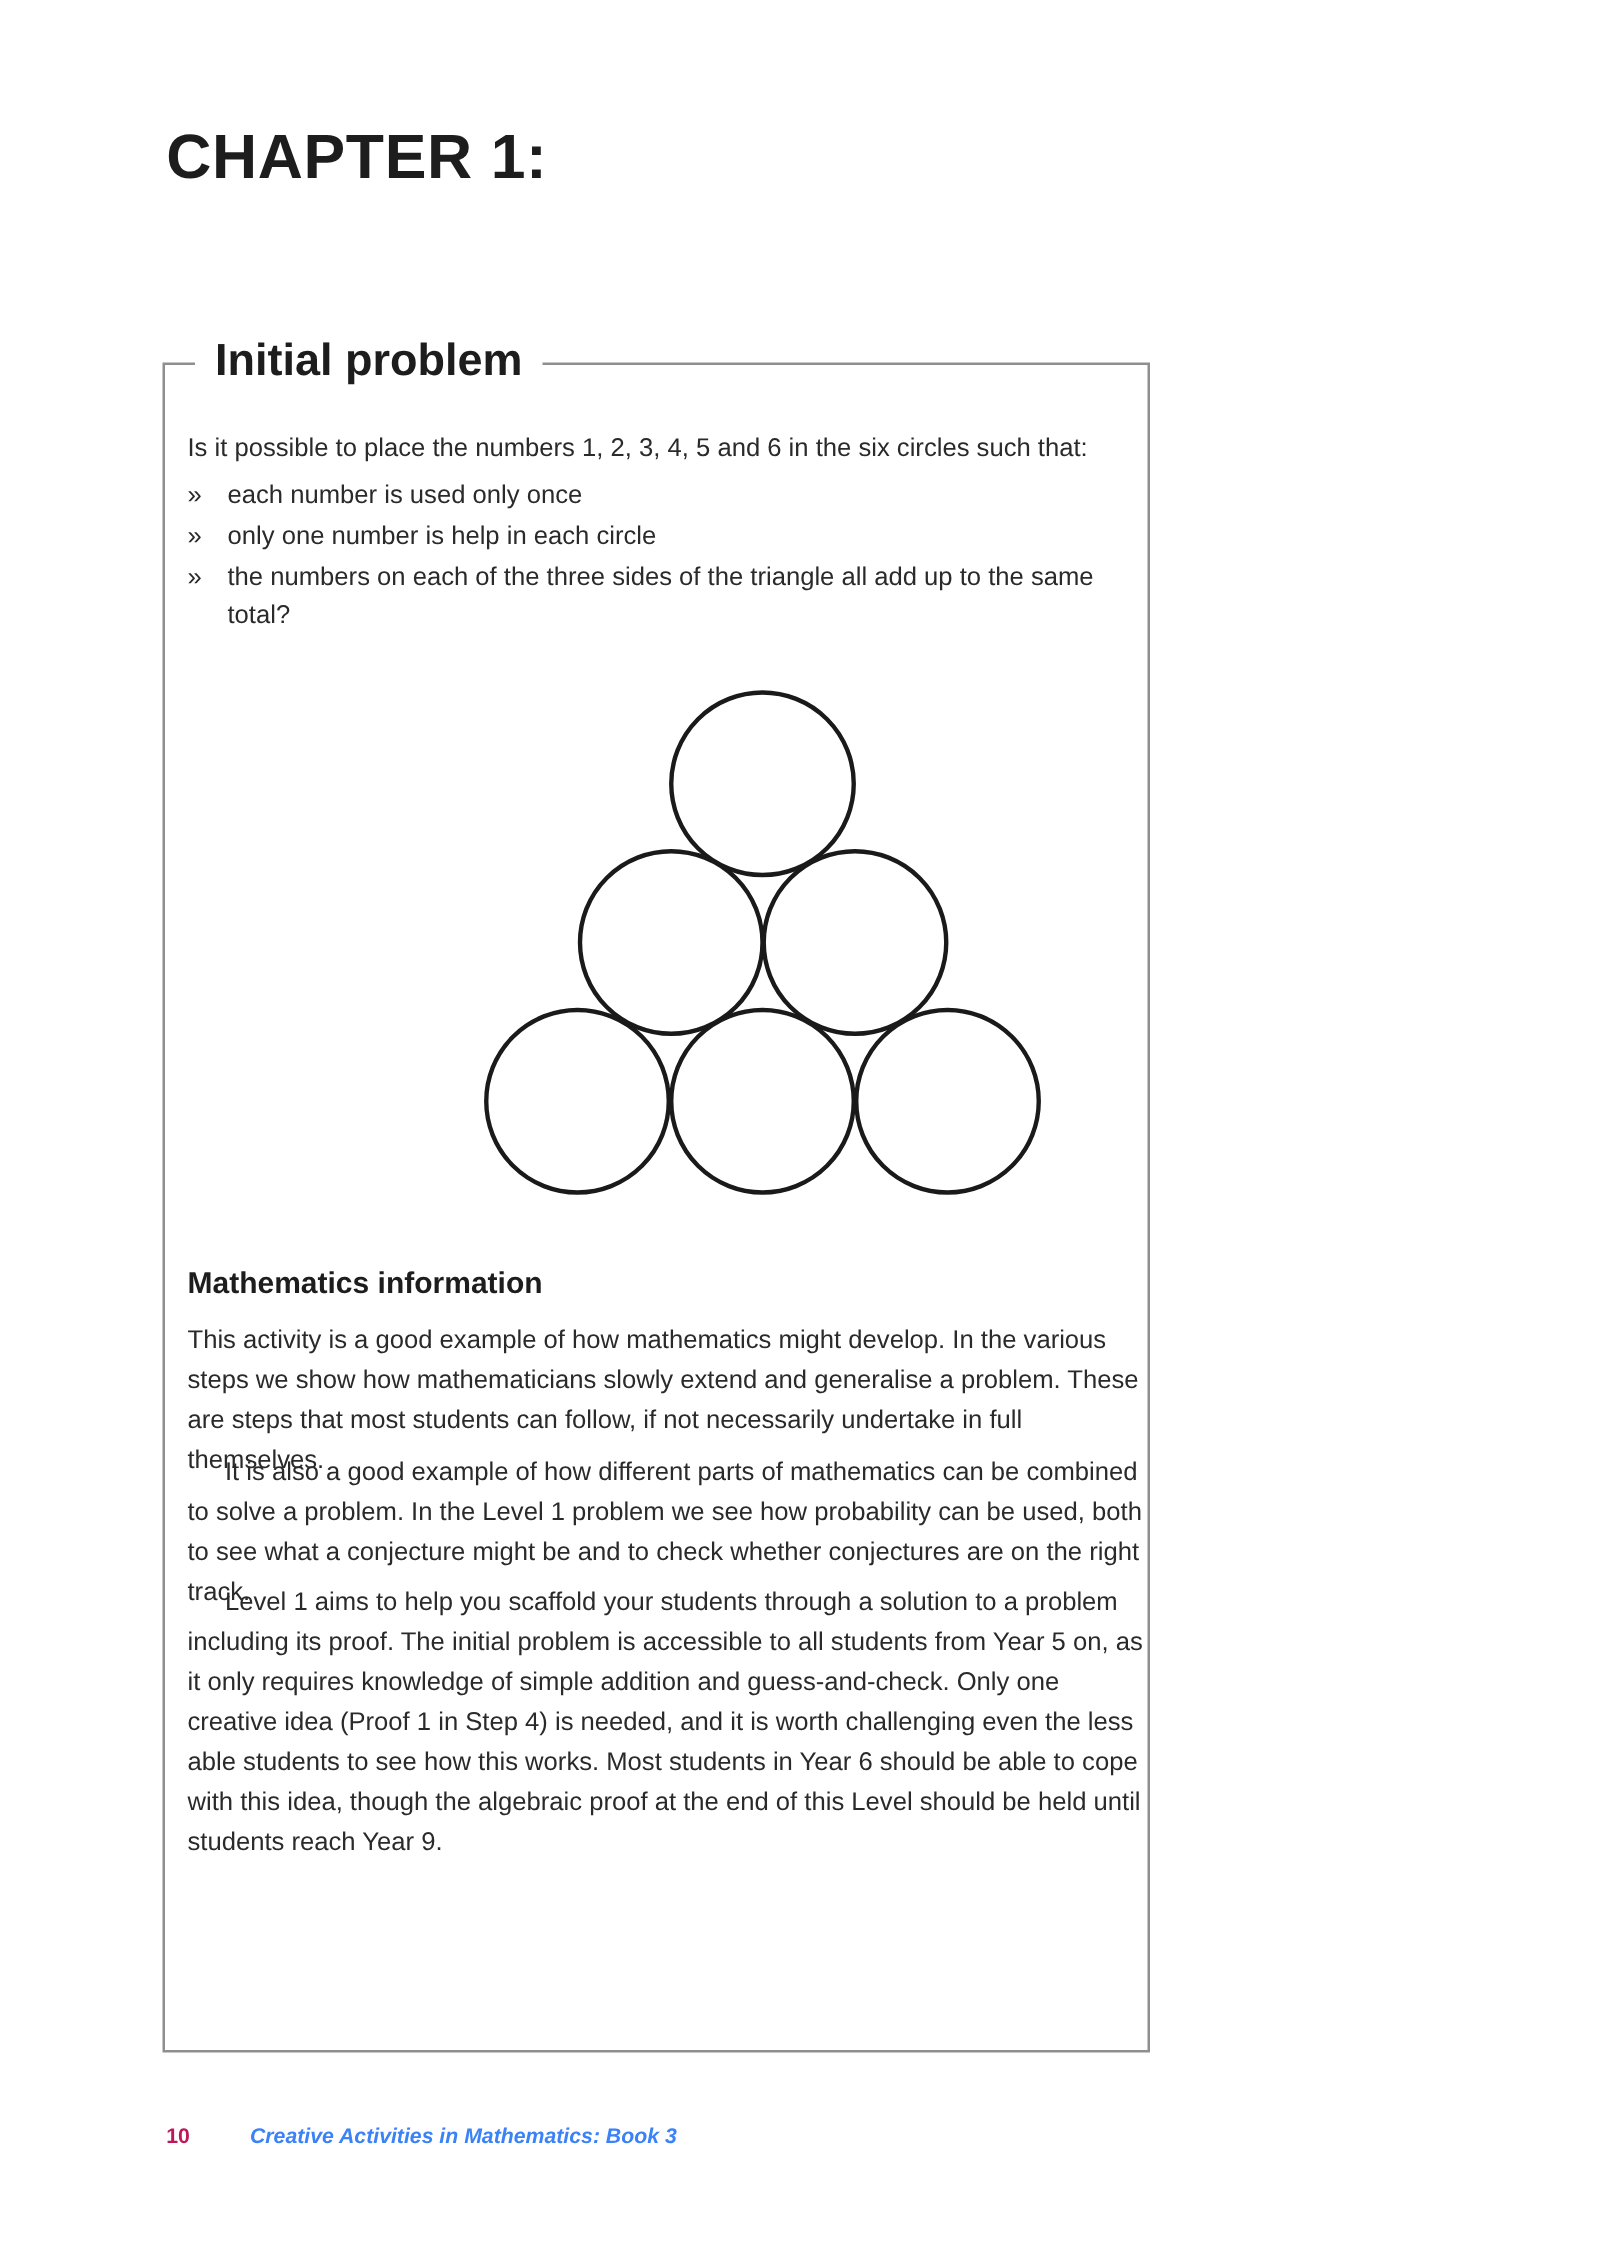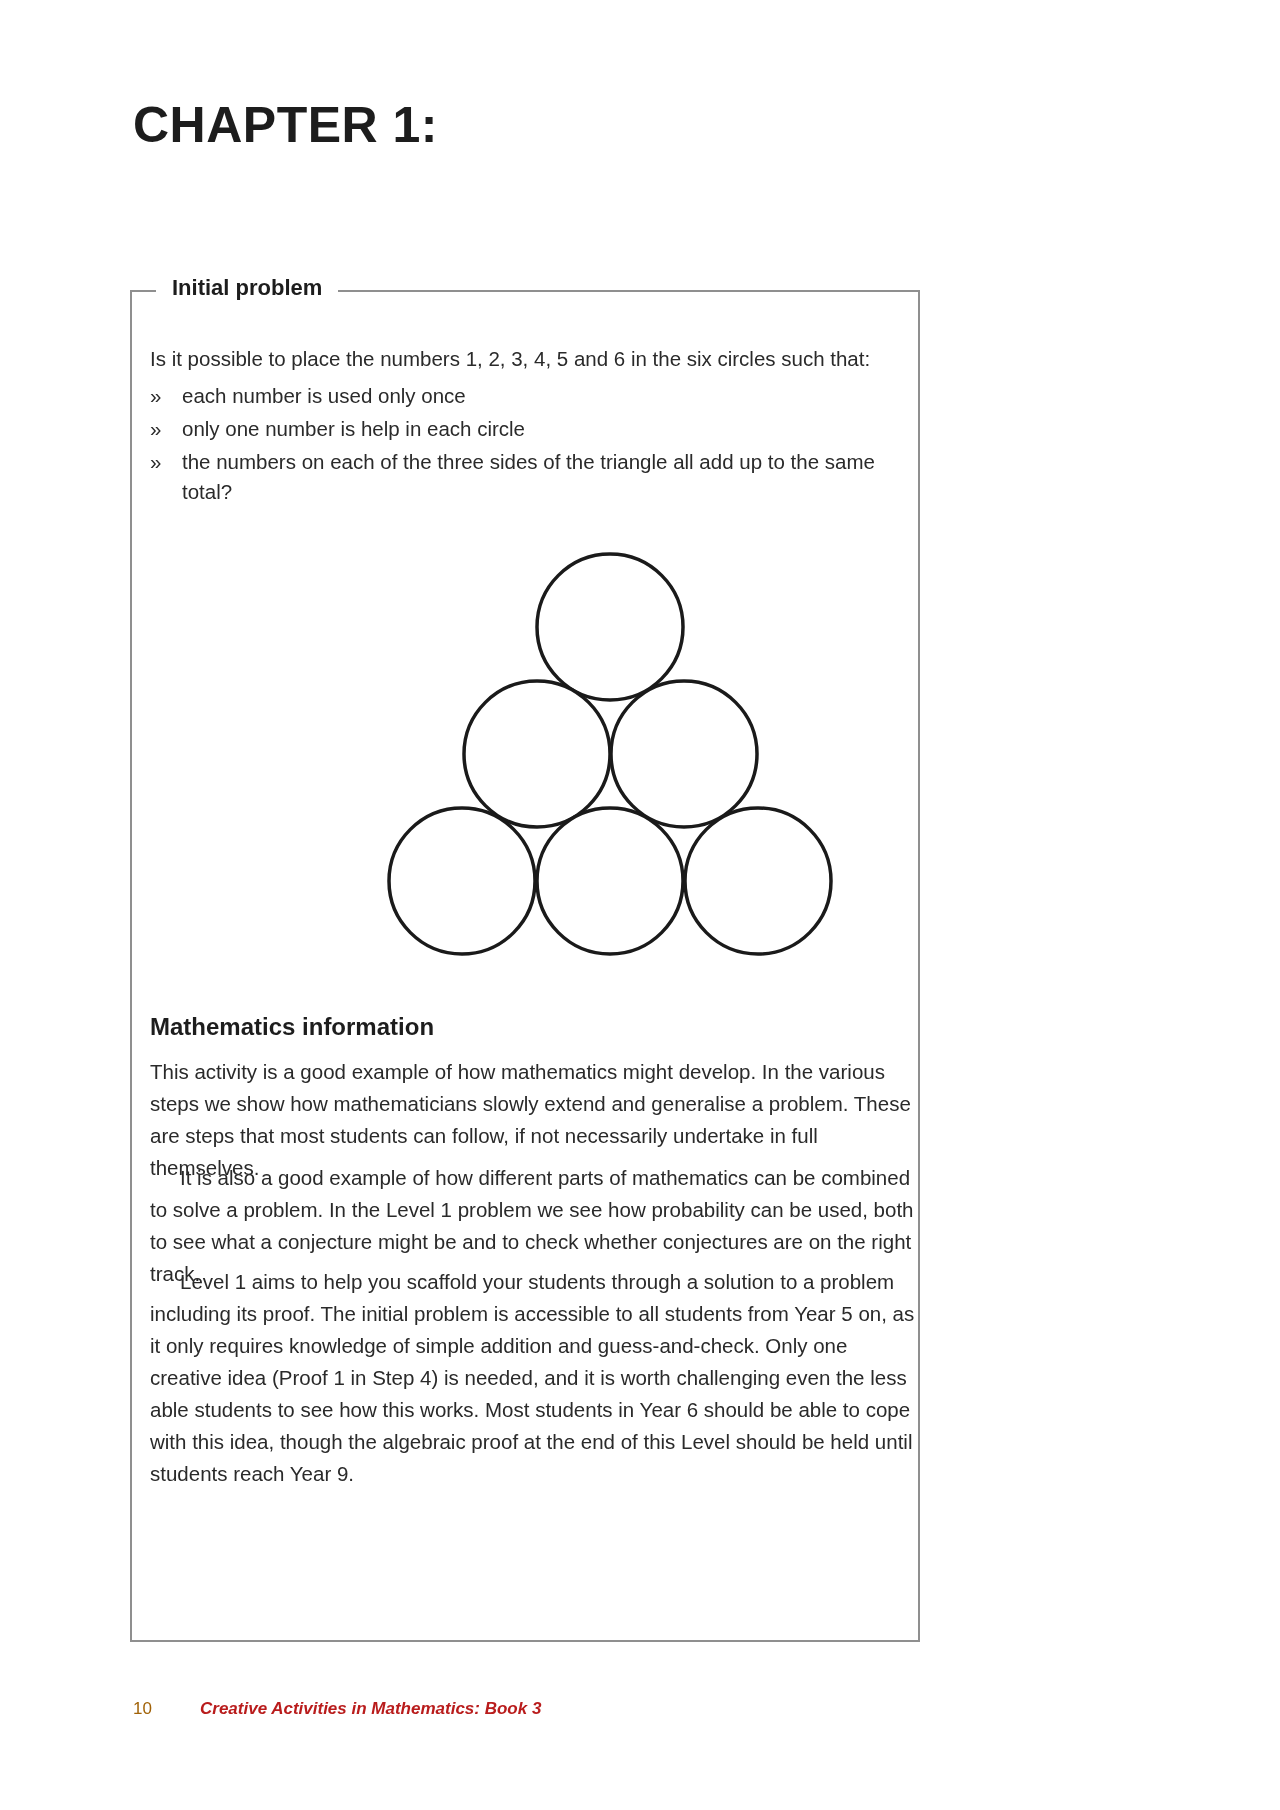--- a/index.html
+++ b/index.html
@@ -32,21 +32,21 @@
     width: 790px;
     height: 1352px;
     border: 2px solid #8f8f8f;
   }
   .problem-title {
     position: absolute;
     left: 156px;
     top: 264px;
     background: #ffffff;
     padding: 0 16px;
-    font-size: 22px;
+    font-size: 36px;
     font-weight: 700;
     color: #1d1d1d;
     line-height: 48px;
   }
   .intro-line {
     position: absolute;
     left: 150px;
     top: 344px;
     width: 770px;
     font-size: 20.5px;
@@ -103,29 +103,29 @@
   .para-3 { top: 1266px; text-indent: 30px; }
   .footer {
     position: absolute;
     left: 133px;
     top: 1699px;
     display: flex;
     align-items: baseline;
     font-size: 17px;
   }
   .footer .page-number {
-    font-weight: 400;
-    color: #a16207;
+    font-weight: 700;
+    color: #be185d;
     width: 67px;
     flex: 0 0 67px;
   }
   .footer .book-title {
     font-weight: 700;
     font-style: italic;
-    color: #b91c1c;
+    color: #3b82f6;
   }
 </style>
 </head>
 <body>
 
 <div class="page">
 
   <div class="chapter-heading">
     <div>CHAPTER 1:</div>
   </div>

